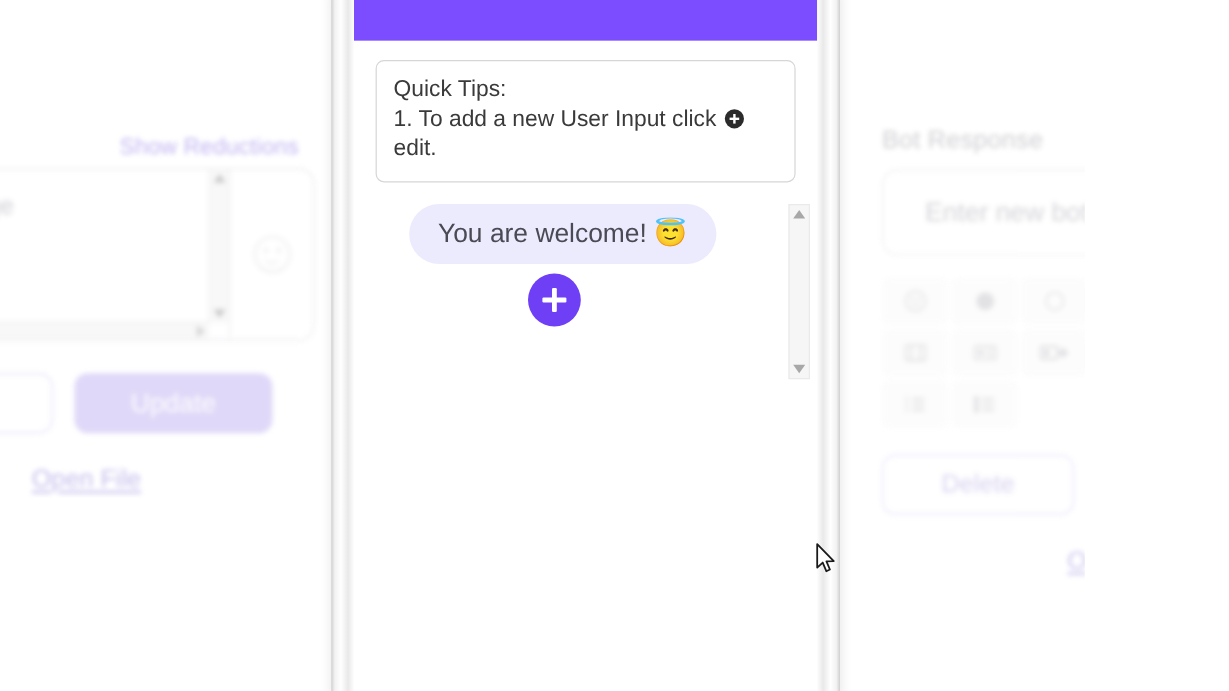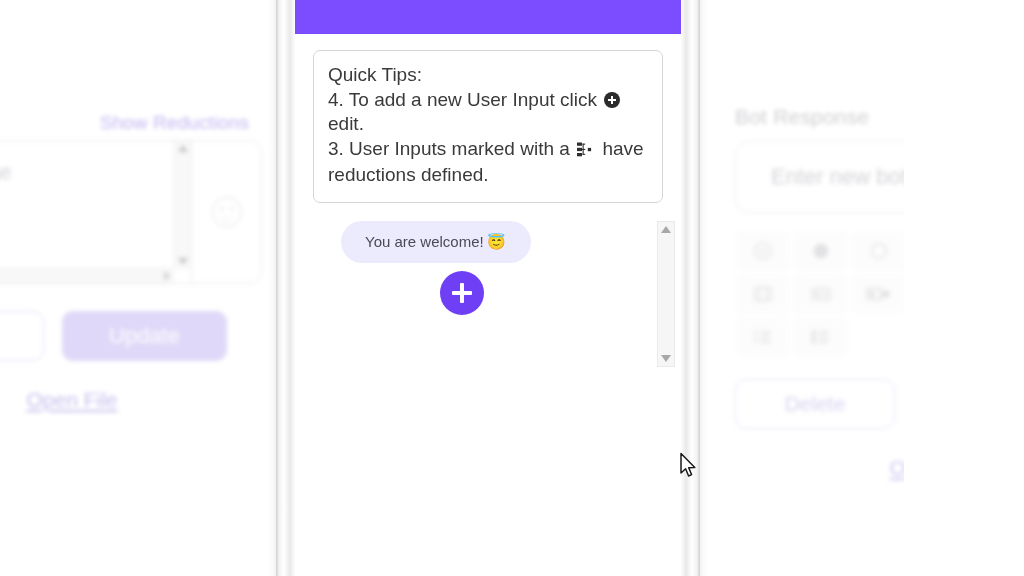--- a/index.html
+++ b/index.html
@@ -277,21 +277,21 @@
     text-align: left;
     padding-left: 28px;
     margin-top: 9px;
   }
   .bubble-bot {
     display: inline-block;
     background: #eceafd;
     color: #4a4a55;
     border-radius: 26px;
     padding: 12px 24px;
-    font-size: 15px;
+    font-size: 22px;
   }
   .fab-row {
     text-align: center;
     margin-top: 8px;
     padding-right: 52px;
   }
   .fab {
     display: inline-flex;
     width: 44px; height: 44px;
     border-radius: 50%;
@@ -465,38 +465,23 @@
 
   <div id="phone-frame">
     <div id="phone-screen">
 
       <div id="phone-header"></div>
 
       <div id="phone-body">
 
         <div class="tips-box">
           <p>Quick Tips:</p>
-          <p><span>4. To add a new User Input click</span>
+          <p><span>1. To add a new User Input click</span>
             <span class="ico-plus-circle"></span>
             <span>edit.</span>
-          </p>
-          <p><span>3. User Inputs marked with a</span>
-            <span class="ico-sitemap">
-              <svg width="17" height="15" viewBox="0 0 17 15" fill="#2e2e2e">
-                <rect x="0" y="0.5" width="5" height="3.3"></rect>
-                <rect x="0" y="5.8" width="5" height="3.3"></rect>
-                <rect x="0" y="11" width="5" height="3.3"></rect>
-                <rect x="5" y="6.9" width="3.2" height="1.1"></rect>
-                <rect x="5.6" y="1.6" width="1.1" height="11.3"></rect>
-                <rect x="5.6" y="1.6" width="2.6" height="1.1"></rect>
-                <rect x="5.6" y="11.8" width="2.6" height="1.1"></rect>
-                <rect x="10.8" y="5.9" width="3.3" height="3.3"></rect>
-              </svg>
-            </span>
-            <span>have reductions defined.</span>
           </p>
         </div>
 
         <div class="chat-area">
 
 
           <div class="bubble-bot-row">
             <div class="bubble-bot">You are welcome! 😇</div>
           </div>
 

